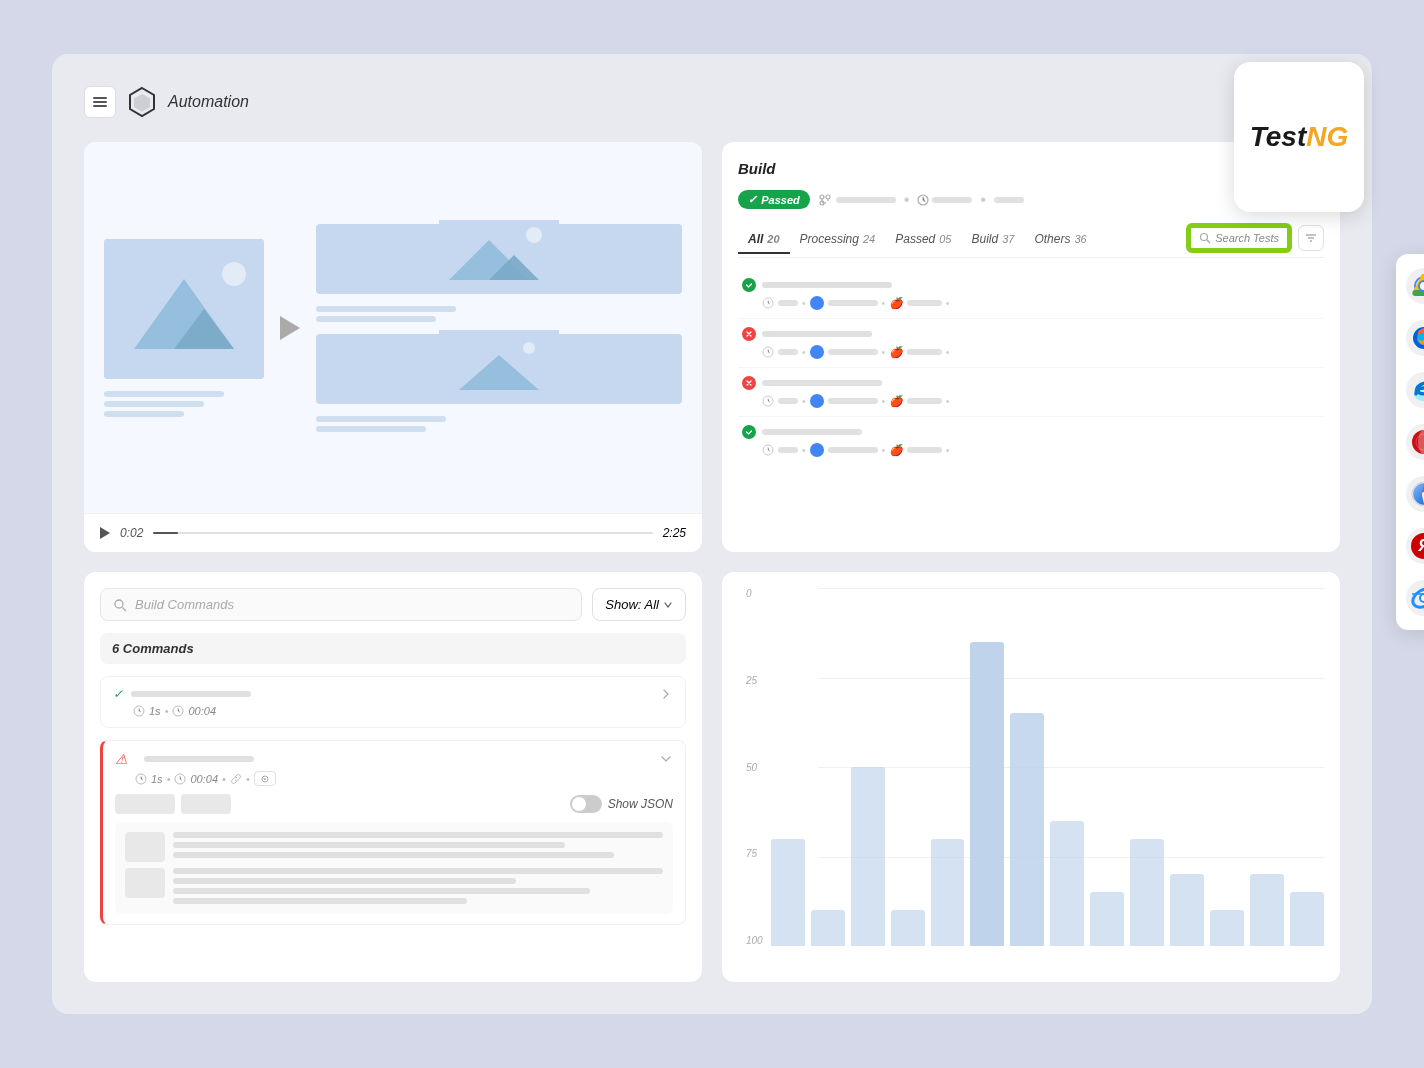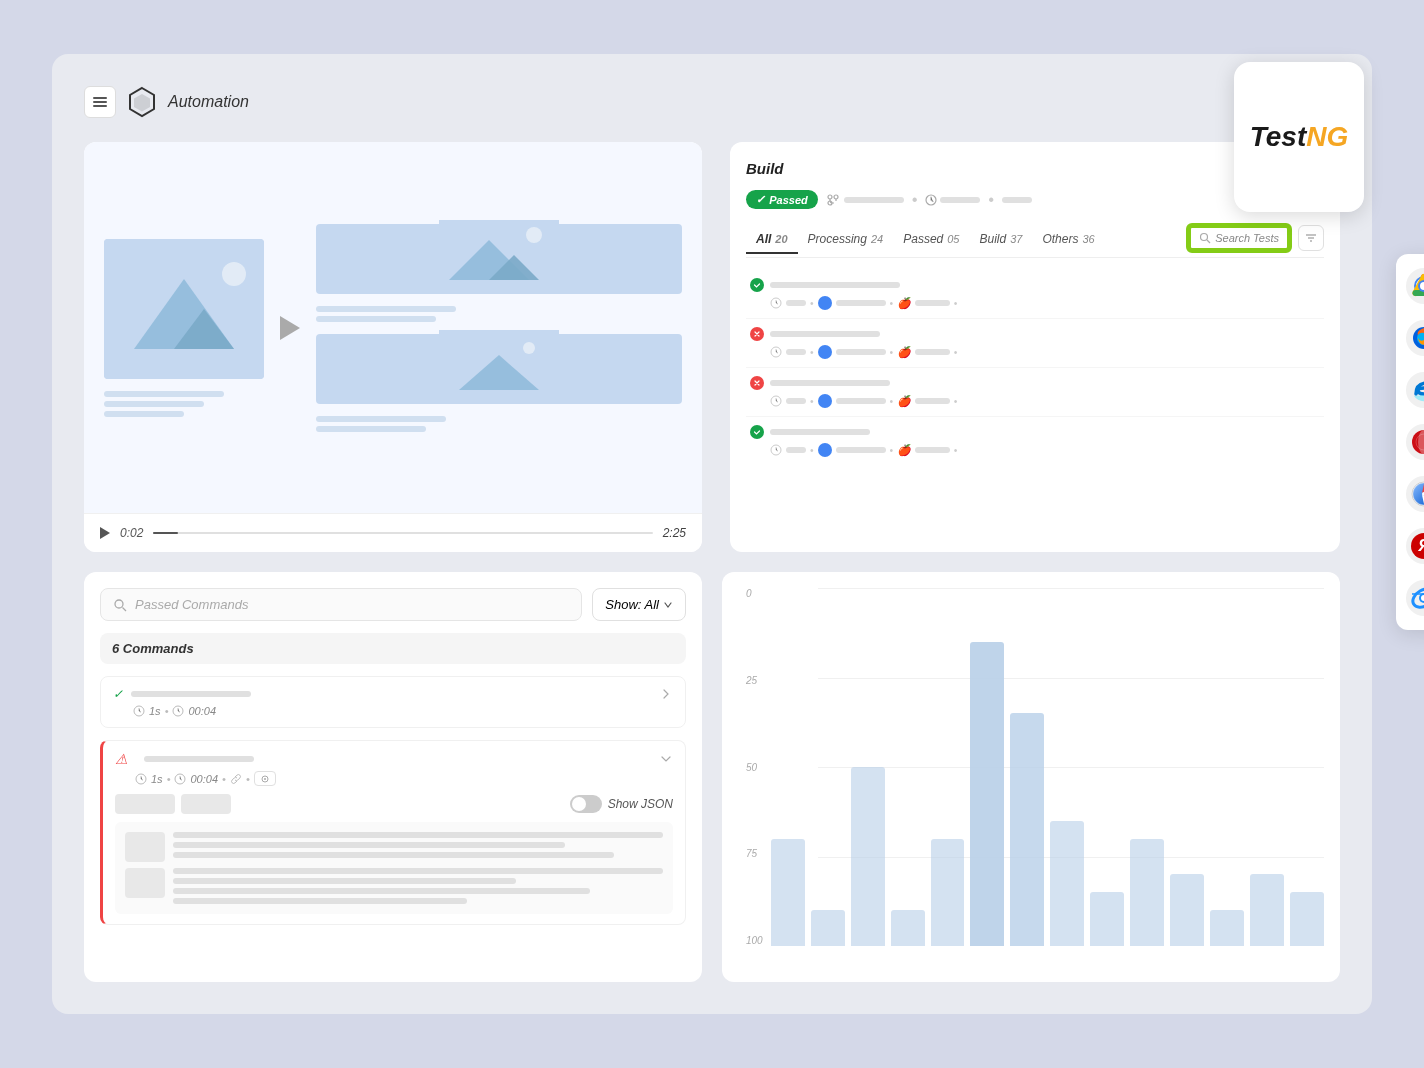--- a/index.html
+++ b/index.html
@@ -153,26 +153,25 @@
       position: relative;
     }
     .progress-fill {
       width: 5%;
       height: 100%;
       background: #555;
       border-radius: 2px;
     }
     .time-total {
       font-size: 12px;
-      color: #404040;
+      color: #000000;
     }
     
     .build-card {
       padding: 16px;
-      margin-left: 8px;
     }
     .build-header {
       display: flex;
       align-items: center;
       justify-content: space-between;
       margin-bottom: 12px;
     }
     .build-title {
       font-size: 15px;
       font-weight: 600;
@@ -774,21 +773,21 @@
       </div>
     </div>
 
     <div class="card commands-card">
       <div style="display:flex;gap:10px;">
         <div class="search-commands" style="flex:1;">
           <svg width="14" height="14" viewBox="0 0 14 14">
             <circle cx="6" cy="6" r="4" stroke="#aaa" stroke-width="1.3" fill="none"></circle>
             <line x1="9.5" y1="9.5" x2="13" y2="13" stroke="#aaa" stroke-width="1.3"></line>
           </svg>
-          <span style="font-size:13px;color:#aaa;">Passed Commands</span>
+          <span style="font-size:13px;color:#aaa;">Build Commands</span>
         </div>
         <div class="view-select">
           <span style="font-size:13px;">Show: All</span>
           <svg width="10" height="10" viewBox="0 0 10 10">
             <path d="M2 3l3 4 3-4" stroke="#555" stroke-width="1.2" fill="none" stroke-linecap="round"></path>
           </svg>
         </div>
       </div>
 
       <div class="commands-count">6 Commands</div>

